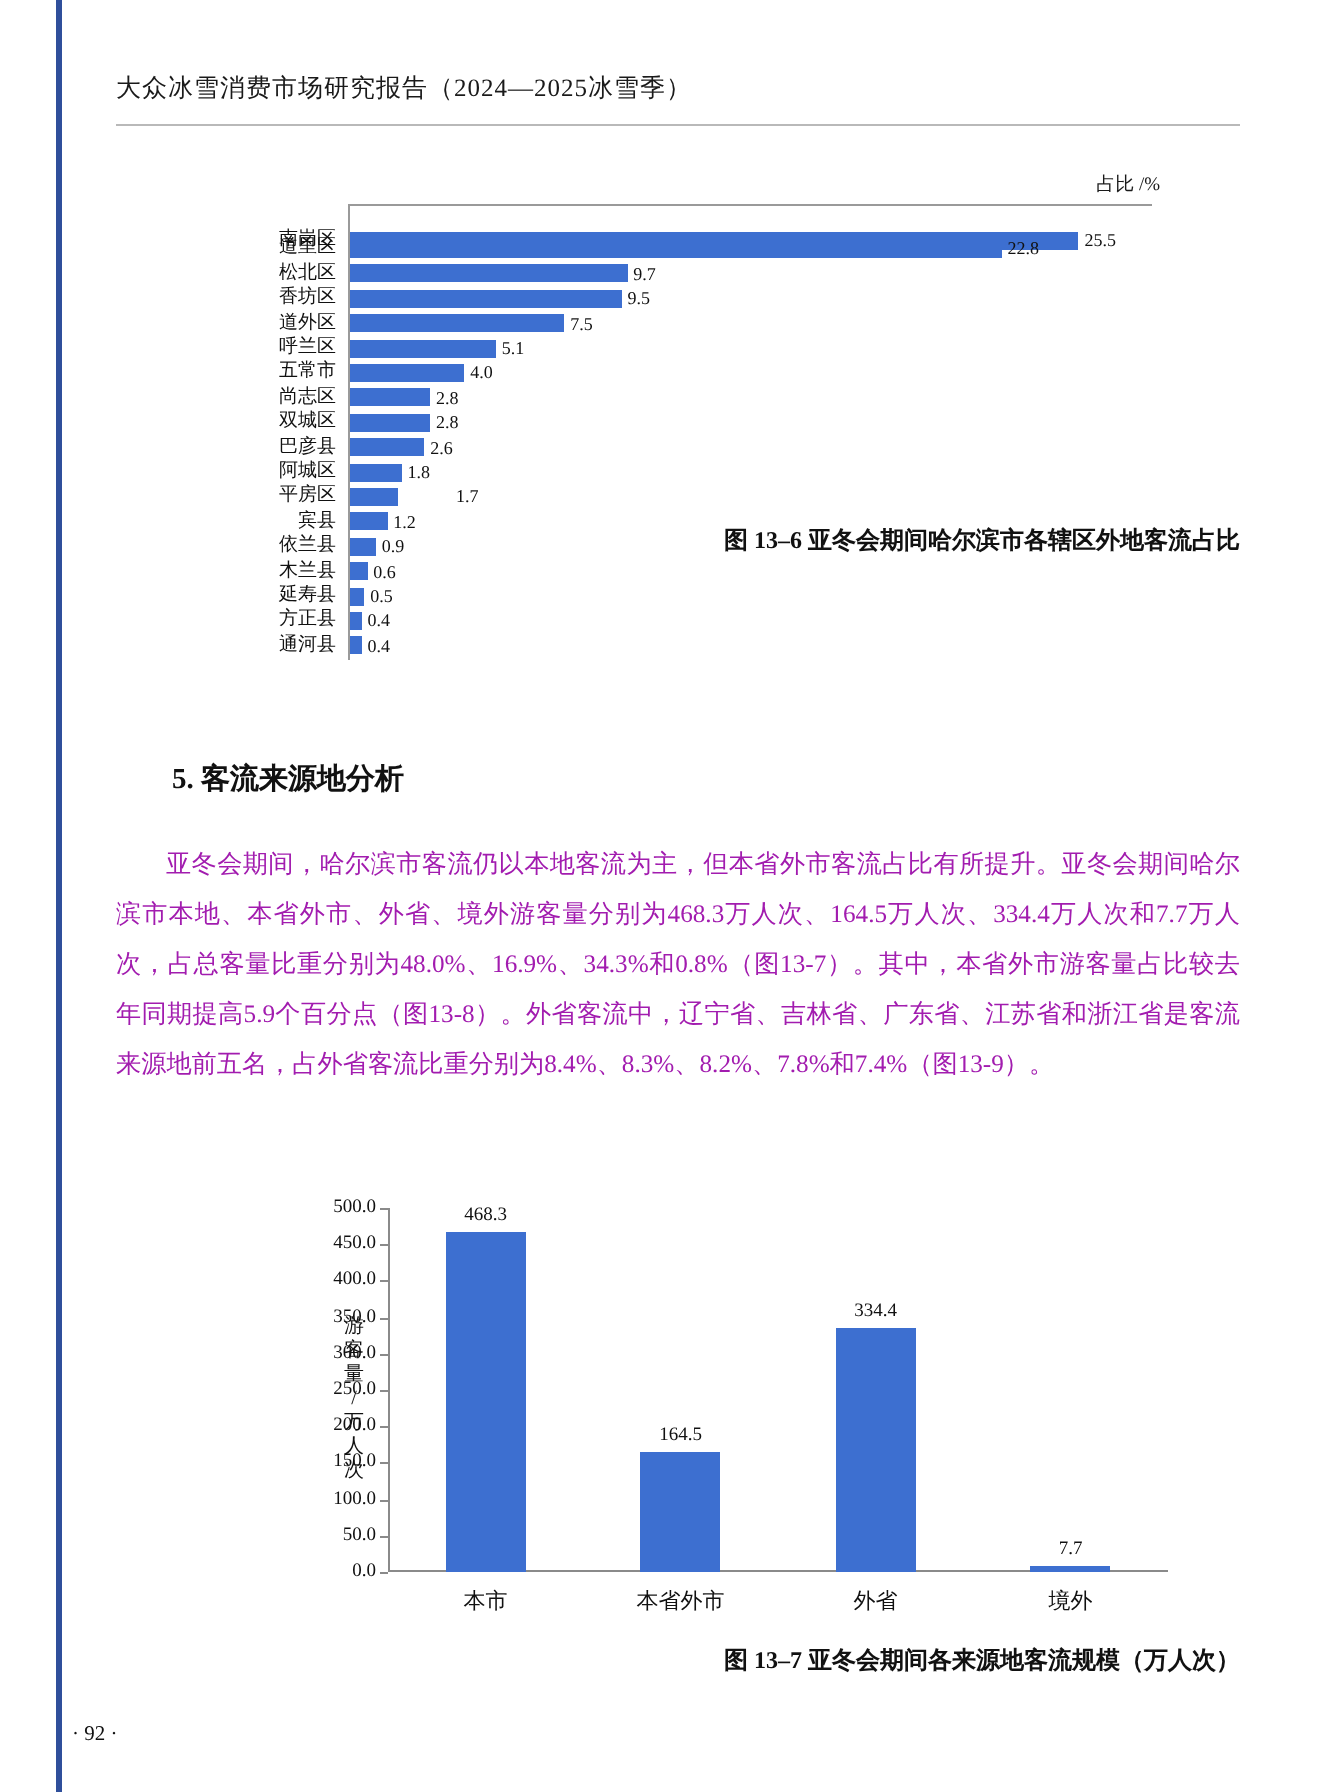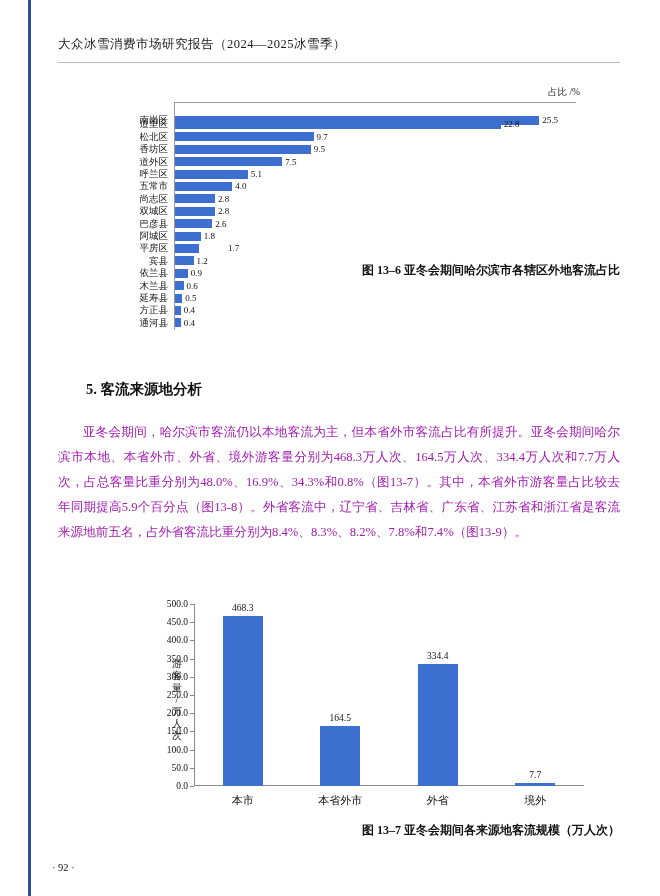--- a/index.html
+++ b/index.html
@@ -212,21 +212,21 @@
     font-family: "Liberation Serif", serif;
     font-size: 11px;
     text-align: center;
     color: #111;
     transform: translateX(-50%);
   }
   #cap7 { top: 822px; }
 
   .footer {
     position: absolute;
-    left: 52px;
+    left: 36px;
     top: 862px;
     font-family: "Liberation Serif", serif;
     font-size: 10.5px;
     color: #111;
   }
 </style>
 </head>
 <body>
 
 <div class="page">

